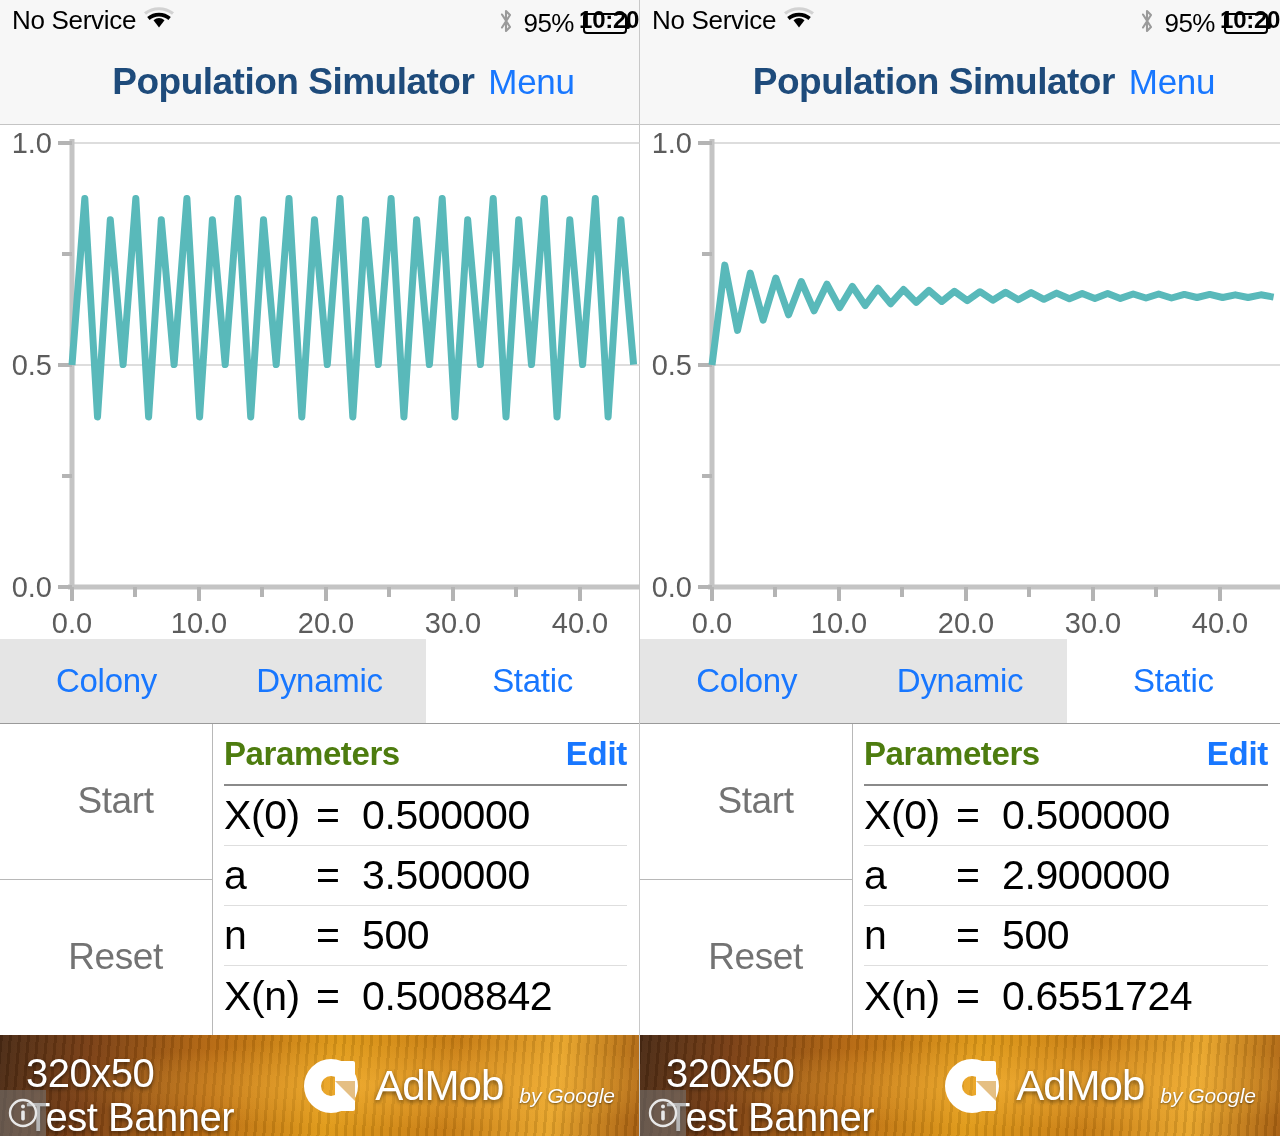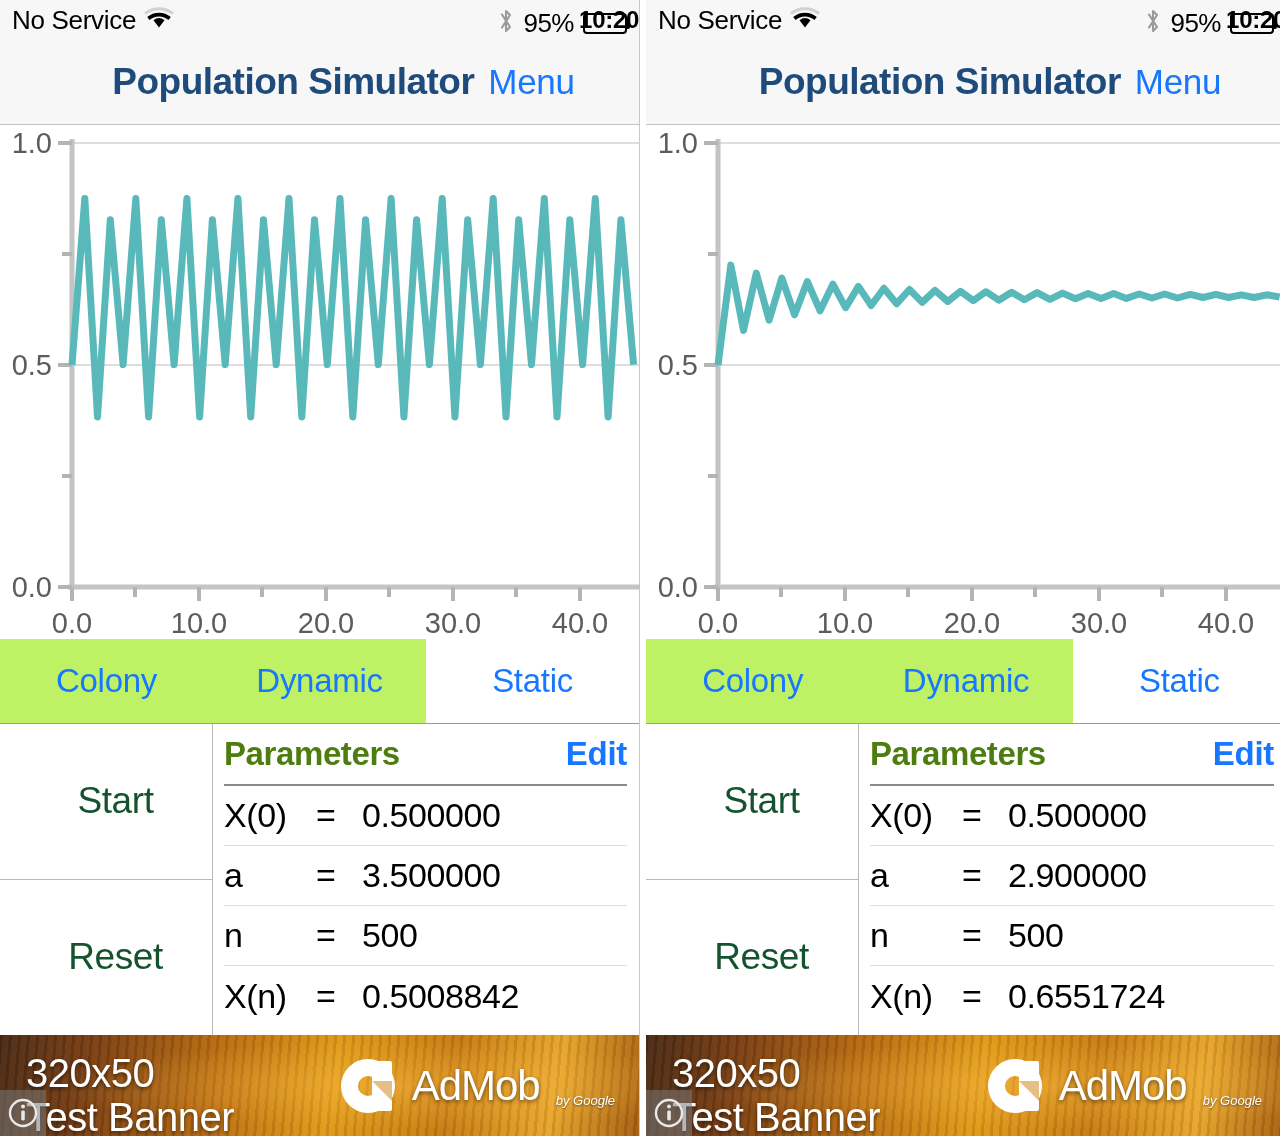--- a/index.html
+++ b/index.html
@@ -1,18 +1,18 @@
 <!DOCTYPE html>
 <html><head>
 <meta charset="utf-8">
 <style>
   * { margin:0; padding:0; box-sizing:border-box; }
   html,body { width:1280px; height:1136px; overflow:hidden; background:#fff;
     font-family:"Liberation Sans","DejaVu Sans",sans-serif; }
-  .screens { display:flex; width:1280px; height:969px;gap:6px; }
+  .screens { display:flex; width:1280px; height:969px; }
   .phone { width:640px; height:1136px; position:relative; display:flex; flex-direction:column;
     background:#fff; }
   .phone.left { border-right:1px solid #c8c8c8; }
 
   
   .statusbar { height:40px; flex:0 0 40px; background:#f7f7f7; display:flex; align-items:center;
     padding:0 12px; position:relative; }
   .sb-left { display:flex; align-items:center; gap:8px; }
   .sb-carrier { font-size:26px; color:#000; letter-spacing:-0.3px; }
   .sb-center { position:absolute; left:0; right:0; text-align:right; font-size:24px;
@@ -32,58 +32,58 @@
   .nav-menu { font-size:35px; color:#1877ff; letter-spacing:-0.3px; }
 
   
   .chartwrap { flex:0 0 514px; height:514px; background:#fff; position:relative; }
   .chartwrap svg { display:block; width:640px; height:514px; }
   .tick-label { font-family:"Liberation Sans",sans-serif; font-size:29px; fill:#5c5c5c; }
 
   
   .tabbar { flex:0 0 85px; height:85px; display:flex; border-bottom:1px solid #9a9a9a; }
   .tab { flex:1 1 0; display:flex; align-items:center; justify-content:center;
-    font-size:33px; color:#1877ff; background:#bef264; letter-spacing:-0.3px; }
+    font-size:33px; color:#1877ff; background:#e5e5e5; letter-spacing:-0.3px; }
   .tab.active { background:#fff; }
 
   
   .lower { flex:1 1 auto; display:flex; background:#fff; }
   .btncol { width:213px; flex:0 0 213px; display:flex; flex-direction:column;
     border-right:1px solid #b8b8b8; }
   .bigbtn { flex:1 1 50%; display:flex; align-items:center; justify-content:center;
-    font-size:37px; color:#14532d; letter-spacing:-0.4px; background:#fff;padding-left:19px; }
+    font-size:37px; color:#737373; letter-spacing:-0.4px; background:#fff;padding-left:19px; }
   .bigbtn.first { border-bottom:1px solid #b8b8b8; }
   .params { flex:1 1 auto; display:flex; flex-direction:column; padding-left:11px;
     padding-right:12px; }
   .params-head { height:62px; display:flex; align-items:center; justify-content:space-between;
     border-bottom:2px solid #8a8a8a; }
   .params-title { font-size:33px; font-weight:bold; color:#4d7c0f; letter-spacing:-0.4px; }
   .params-edit { font-size:33px; color:#1877ff; font-weight:bold; letter-spacing:-0.3px; }
   .prow { height:60px; display:flex; align-items:center; border-bottom:1px solid #dedede;
-    font-size:34px; color:#000; letter-spacing:-0.4px; }
+    font-size:41px; color:#000; letter-spacing:-0.4px; }
   .prow:last-child { border-bottom:none; }
   .pkey { display:inline-block; width:92px; }
   .peq { display:inline-block; width:46px; }
 
   
   .adbanner { flex:0 0 101px; height:101px; position:relative; overflow:hidden;
     background:linear-gradient(100deg,#4a2a14 0%,#7a3f14 14%,#b86a10 33%,#e09a17 52%,
       #c87c12 70%,#e8a52a 86%,#a85f10 100%); }
   .ad-stripes { position:absolute; inset:0;
     background:repeating-linear-gradient(95deg, rgba(0,0,0,0.18) 0 3px, rgba(255,255,255,0.05) 3px 9px);
     opacity:.55; }
   .ad-vig { position:absolute; inset:0;
     background:radial-gradient(ellipse at 62% 50%, rgba(255,190,70,.45) 0%, rgba(0,0,0,0) 62%); }
   .ad-text { position:absolute; left:26px; top:16px; color:#fff; font-size:40px; line-height:44px;
     font-weight:500; text-shadow:0 2px 4px rgba(0,0,0,.55); letter-spacing:-0.5px; z-index:3; }
   .ad-logo { position:absolute; right:24px; top:50%; transform:translateY(-50%);
     display:flex; align-items:center; gap:12px; z-index:3; }
   .ad-mark { width:62px; height:62px; position:relative; }
   .ad-name { color:#fff; font-size:42px; letter-spacing:-1px; text-shadow:0 2px 4px rgba(0,0,0,.5); }
-  .ad-by { color:#fff; font-size:13px; font-style:italic; margin-left:4px; align-self:flex-end;
+  .ad-by { color:#fff; font-size:21px; font-style:italic; margin-left:4px; align-self:flex-end;
     margin-bottom:9px; text-shadow:0 1px 2px rgba(0,0,0,.5); }
   .ad-info { position:absolute; left:0; bottom:0; width:46px; height:46px;
     background:rgba(120,120,120,.55); display:flex; align-items:center; justify-content:center;
     z-index:4; }
   .ad-info svg { width:30px; height:30px; }
 </style>
 </head>
 <body>
 
 <div class="screens">

